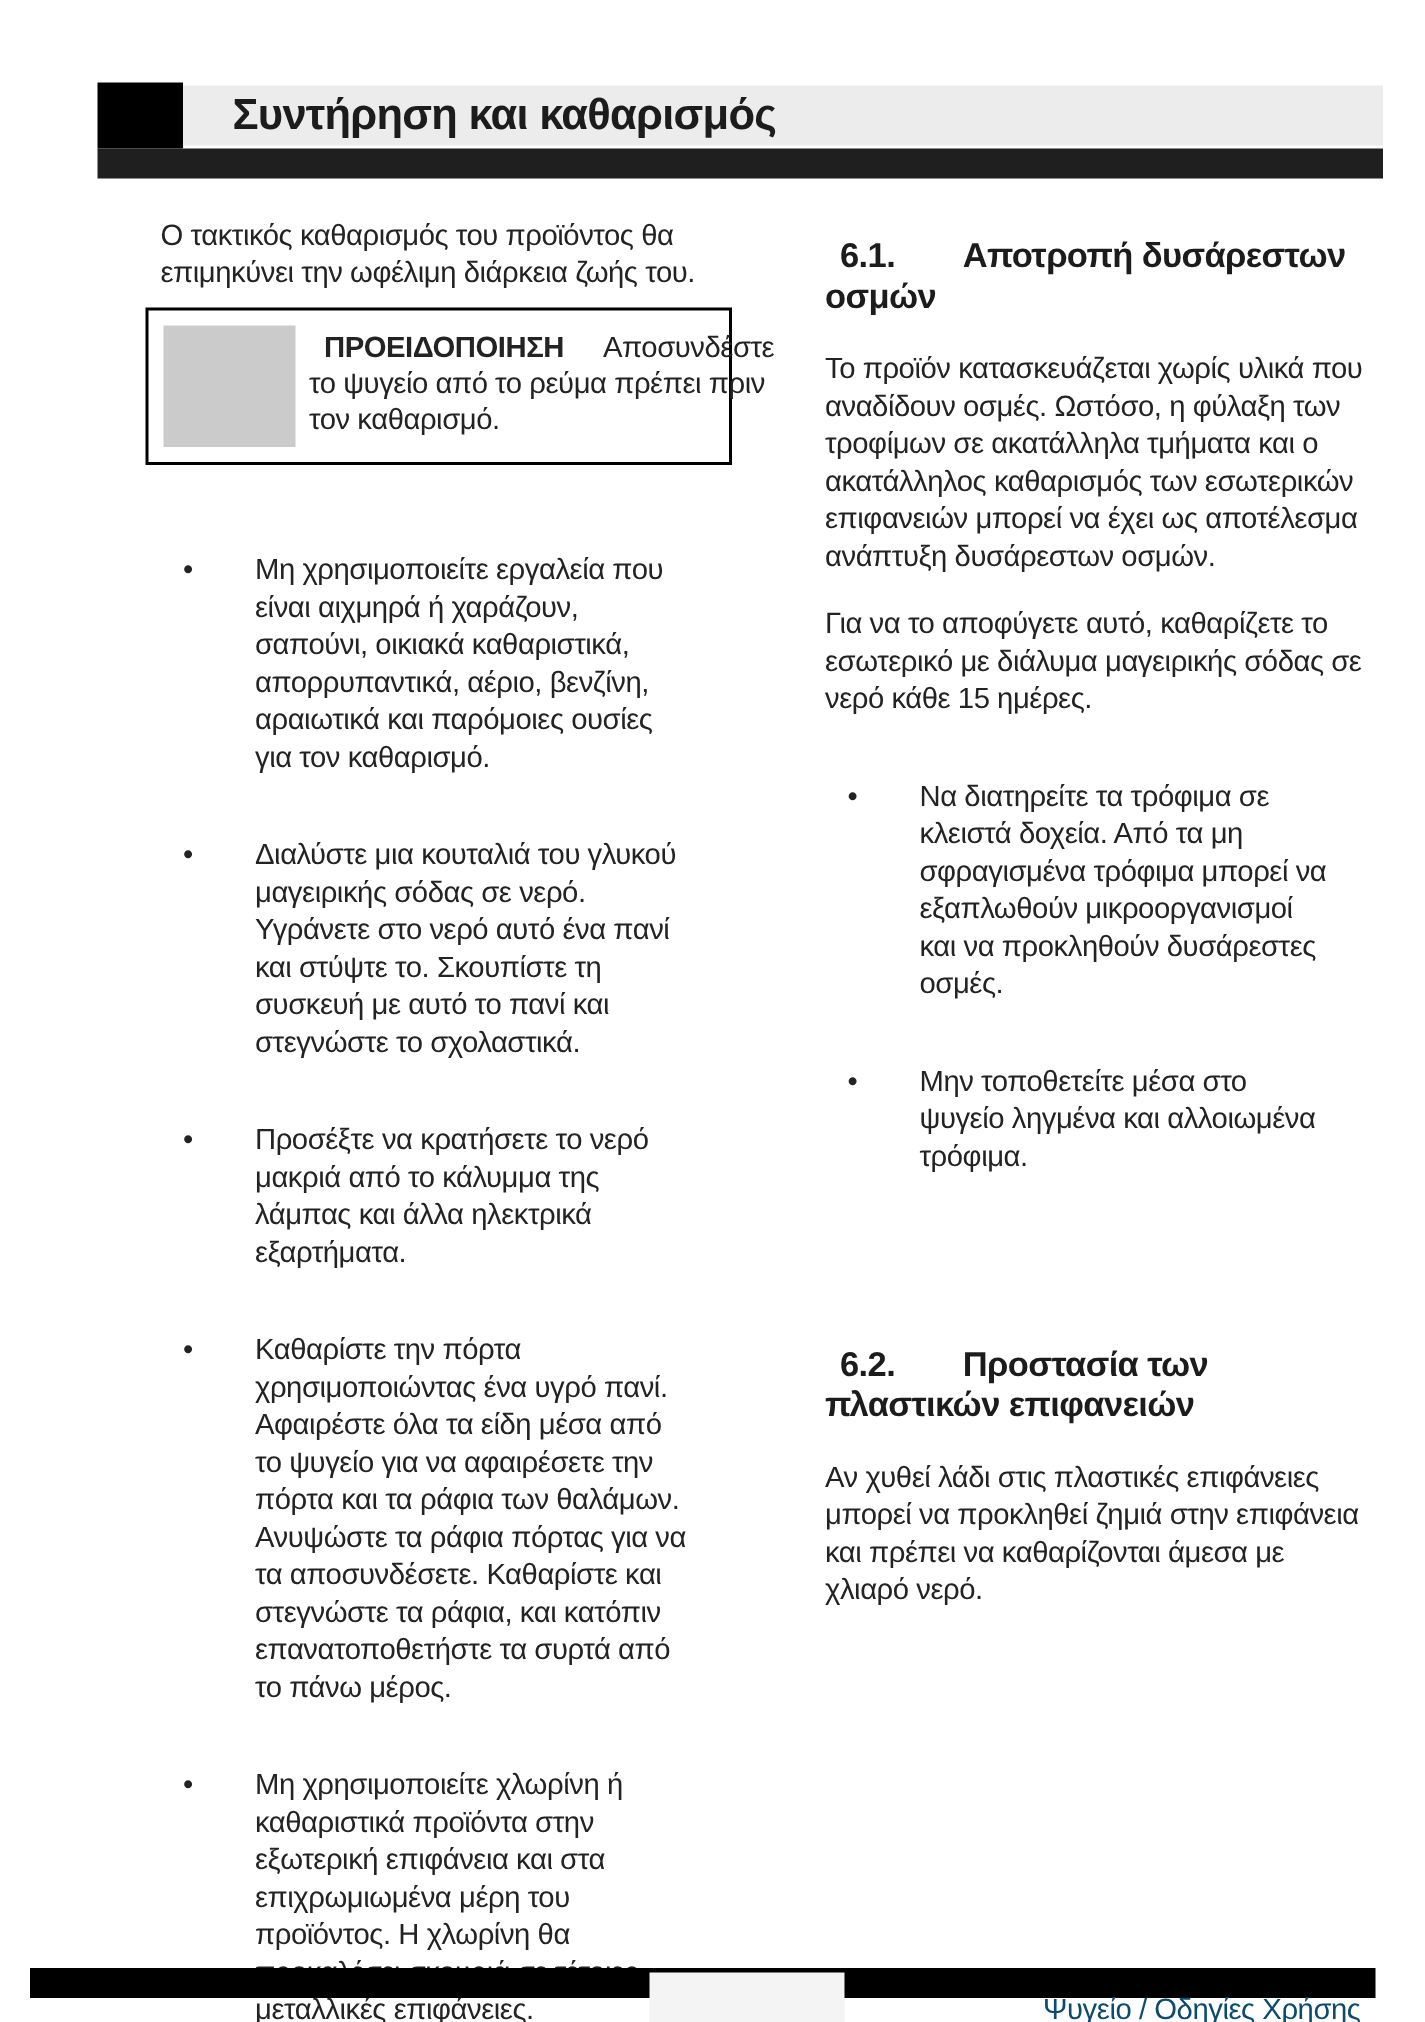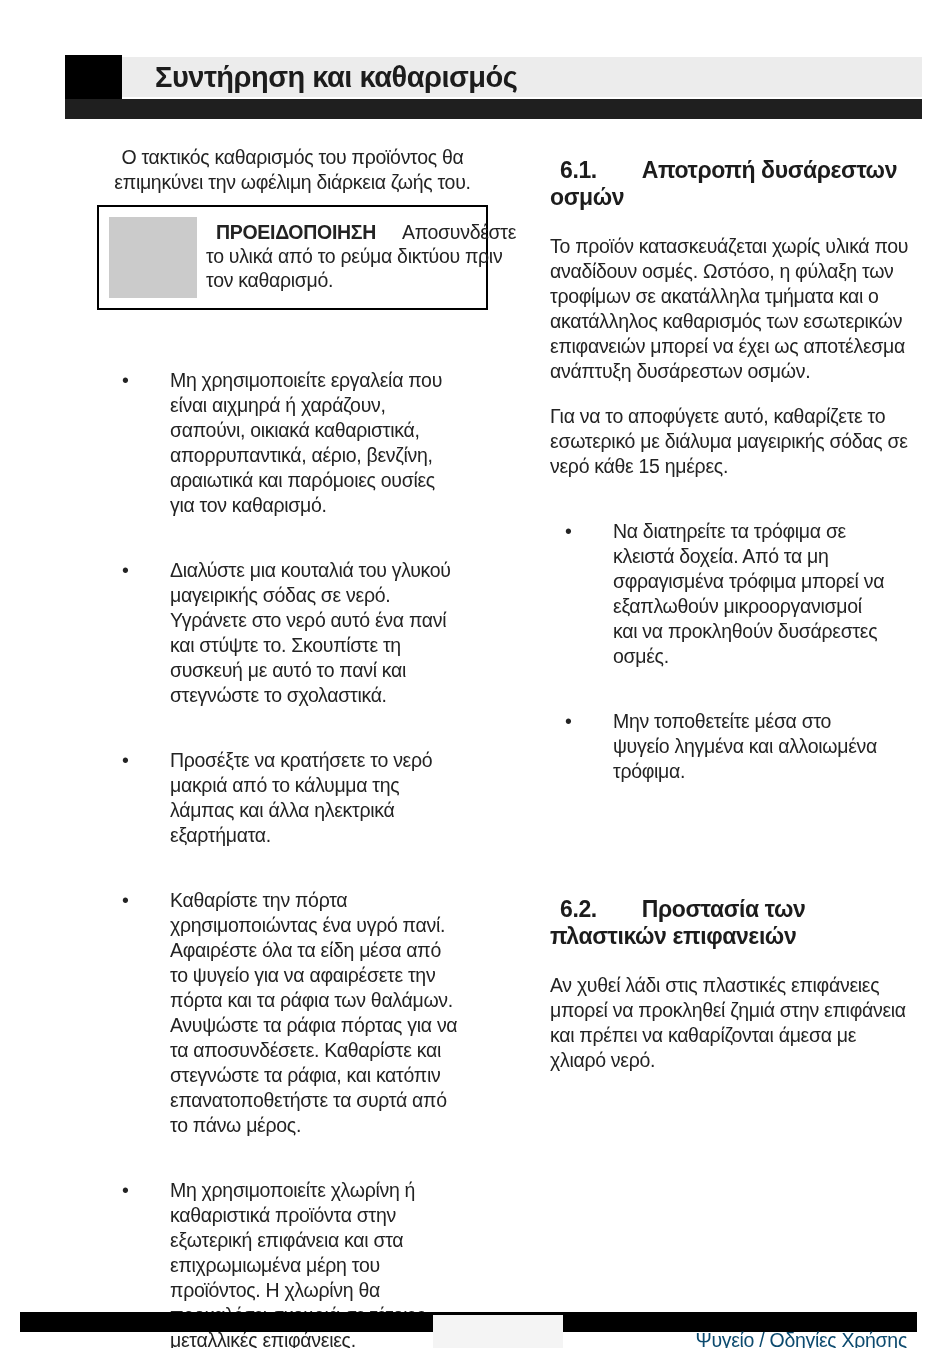--- a/index.html
+++ b/index.html
@@ -60,21 +60,21 @@
     left: 57px;
     top: 95px;
     width: 853px;
     display: grid;
     grid-template-columns: 411px 420px;
     column-gap: 22px;
   }
   .col { font-size: 19.5px; line-height: 25px; letter-spacing: -0.3px; }
   .col p { margin: 0; }
 
-  .intro { margin-bottom: 9px; text-align: center; }
+  .intro { margin-bottom: 9px; }
 
   
   .warning-box {
     display: flex;
     border: 2px solid #000000;
     min-height: 81px;
     margin-bottom: 28px;
   }
   .warning-square {
     flex: none;
@@ -149,21 +149,21 @@
   </div>
 
   <div class="columns">
 
     <div class="col">
       <p class="intro">Ο τακτικός καθαρισμός του προϊόντος θα επιμηκύνει την ωφέλιμη διάρκεια ζωής του.</p>
 
       <div class="warning-box">
         <div class="warning-square"></div>
         <div class="warning-body">
-          <span class="warning-label">ΠΡΟΕΙΔΟΠΟΙΗΣΗ</span><span class="warning-text">Αποσυνδέστε το υλικά από το ρεύμα δικτύου πριν τον καθαρισμό.</span>
+          <span class="warning-label">ΠΡΟΕΙΔΟΠΟΙΗΣΗ</span><span class="warning-text">Αποσυνδέστε το ψυγείο από το ρεύμα πρέπει πριν τον καθαρισμό.</span>
         </div>
       </div>
 
       <ul class="bullets">
           <li>
             <span class="bullet">•</span>
             <span class="li-text">Μη χρησιμοποιείτε εργαλεία που είναι αιχμηρά ή χαράζουν, σαπούνι, οικιακά καθαριστικά, απορρυπαντικά, αέριο, βενζίνη, αραιωτικά και παρόμοιες ουσίες για τον καθαρισμό.</span>
           </li>
           <li>
             <span class="bullet">•</span>

